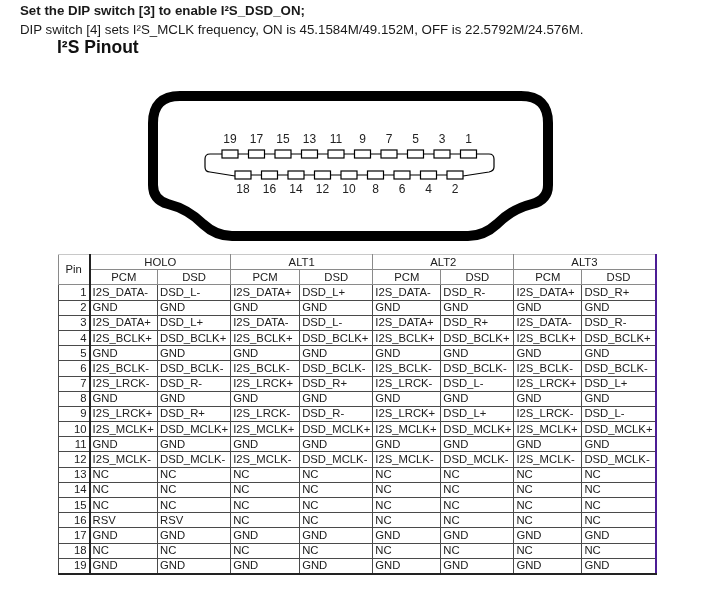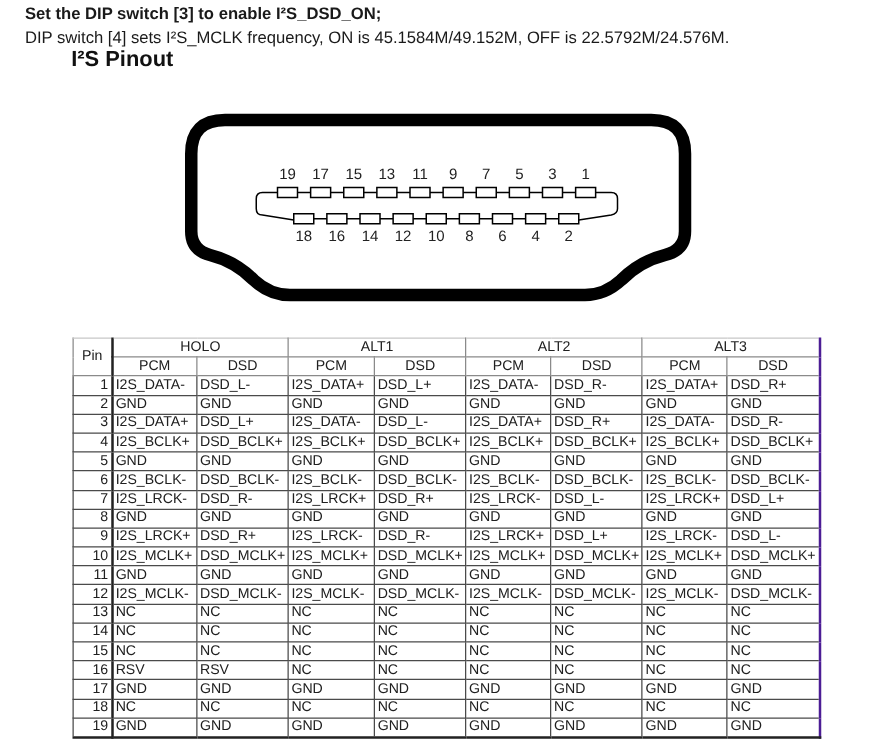--- a/index.html
+++ b/index.html
@@ -2,21 +2,21 @@
 <html><head>
 <meta charset="utf-8">
 <style>
   html, body { margin:0; padding:0; background:#ffffff; }
   body { width:705px; height:600px; position:relative; overflow:hidden; font-family:"Liberation Sans", sans-serif; color:#111; }
   .line { position:absolute; left:20px; font-size:13.3px; line-height:16px; color:#1a1a1a; white-space:nowrap; }
   #l1 { top:3px;font-weight:bold; }
   #l2 { top:22px; }
   #h1 { position:absolute; left:20px; top:37px; font-size:17.5px; font-weight:bold; color:#111; white-space:nowrap;margin-left:37px; }
   #connector { position:absolute; left:0; top:0; }
-  table.pinout { position:absolute; left:58px; top:270px; border-collapse:collapse; table-layout:fixed; font-size:11.3px; line-height:13px; }
+  table.pinout { position:absolute; left:58px; top:254px; border-collapse:collapse; table-layout:fixed; font-size:11.3px; line-height:13px; }
   table.pinout td, table.pinout th { border:1px solid #4a4a4a; padding:0 2px; height:14.2px; white-space:nowrap; overflow:hidden; font-weight:normal; color:#202020; }
   table.pinout th { text-align:center; border-color:#8a8a8a; }
   table.pinout tr.hdr1 th { border-top:1px solid #c8c8c8; }
   table.pinout td.pin { text-align:right; padding-right:2px; border-right:2px solid #222; }
   table.pinout th.pinh { border-right:2px solid #222; vertical-align:middle; }
   table.pinout td.last, table.pinout th.last { border-right:2px solid #4c1d95; }
   table.pinout tr.lastrow td { border-bottom:2px solid #222; }
   table.pinout td.cell { text-align:left; }
 </style>
 </head>

